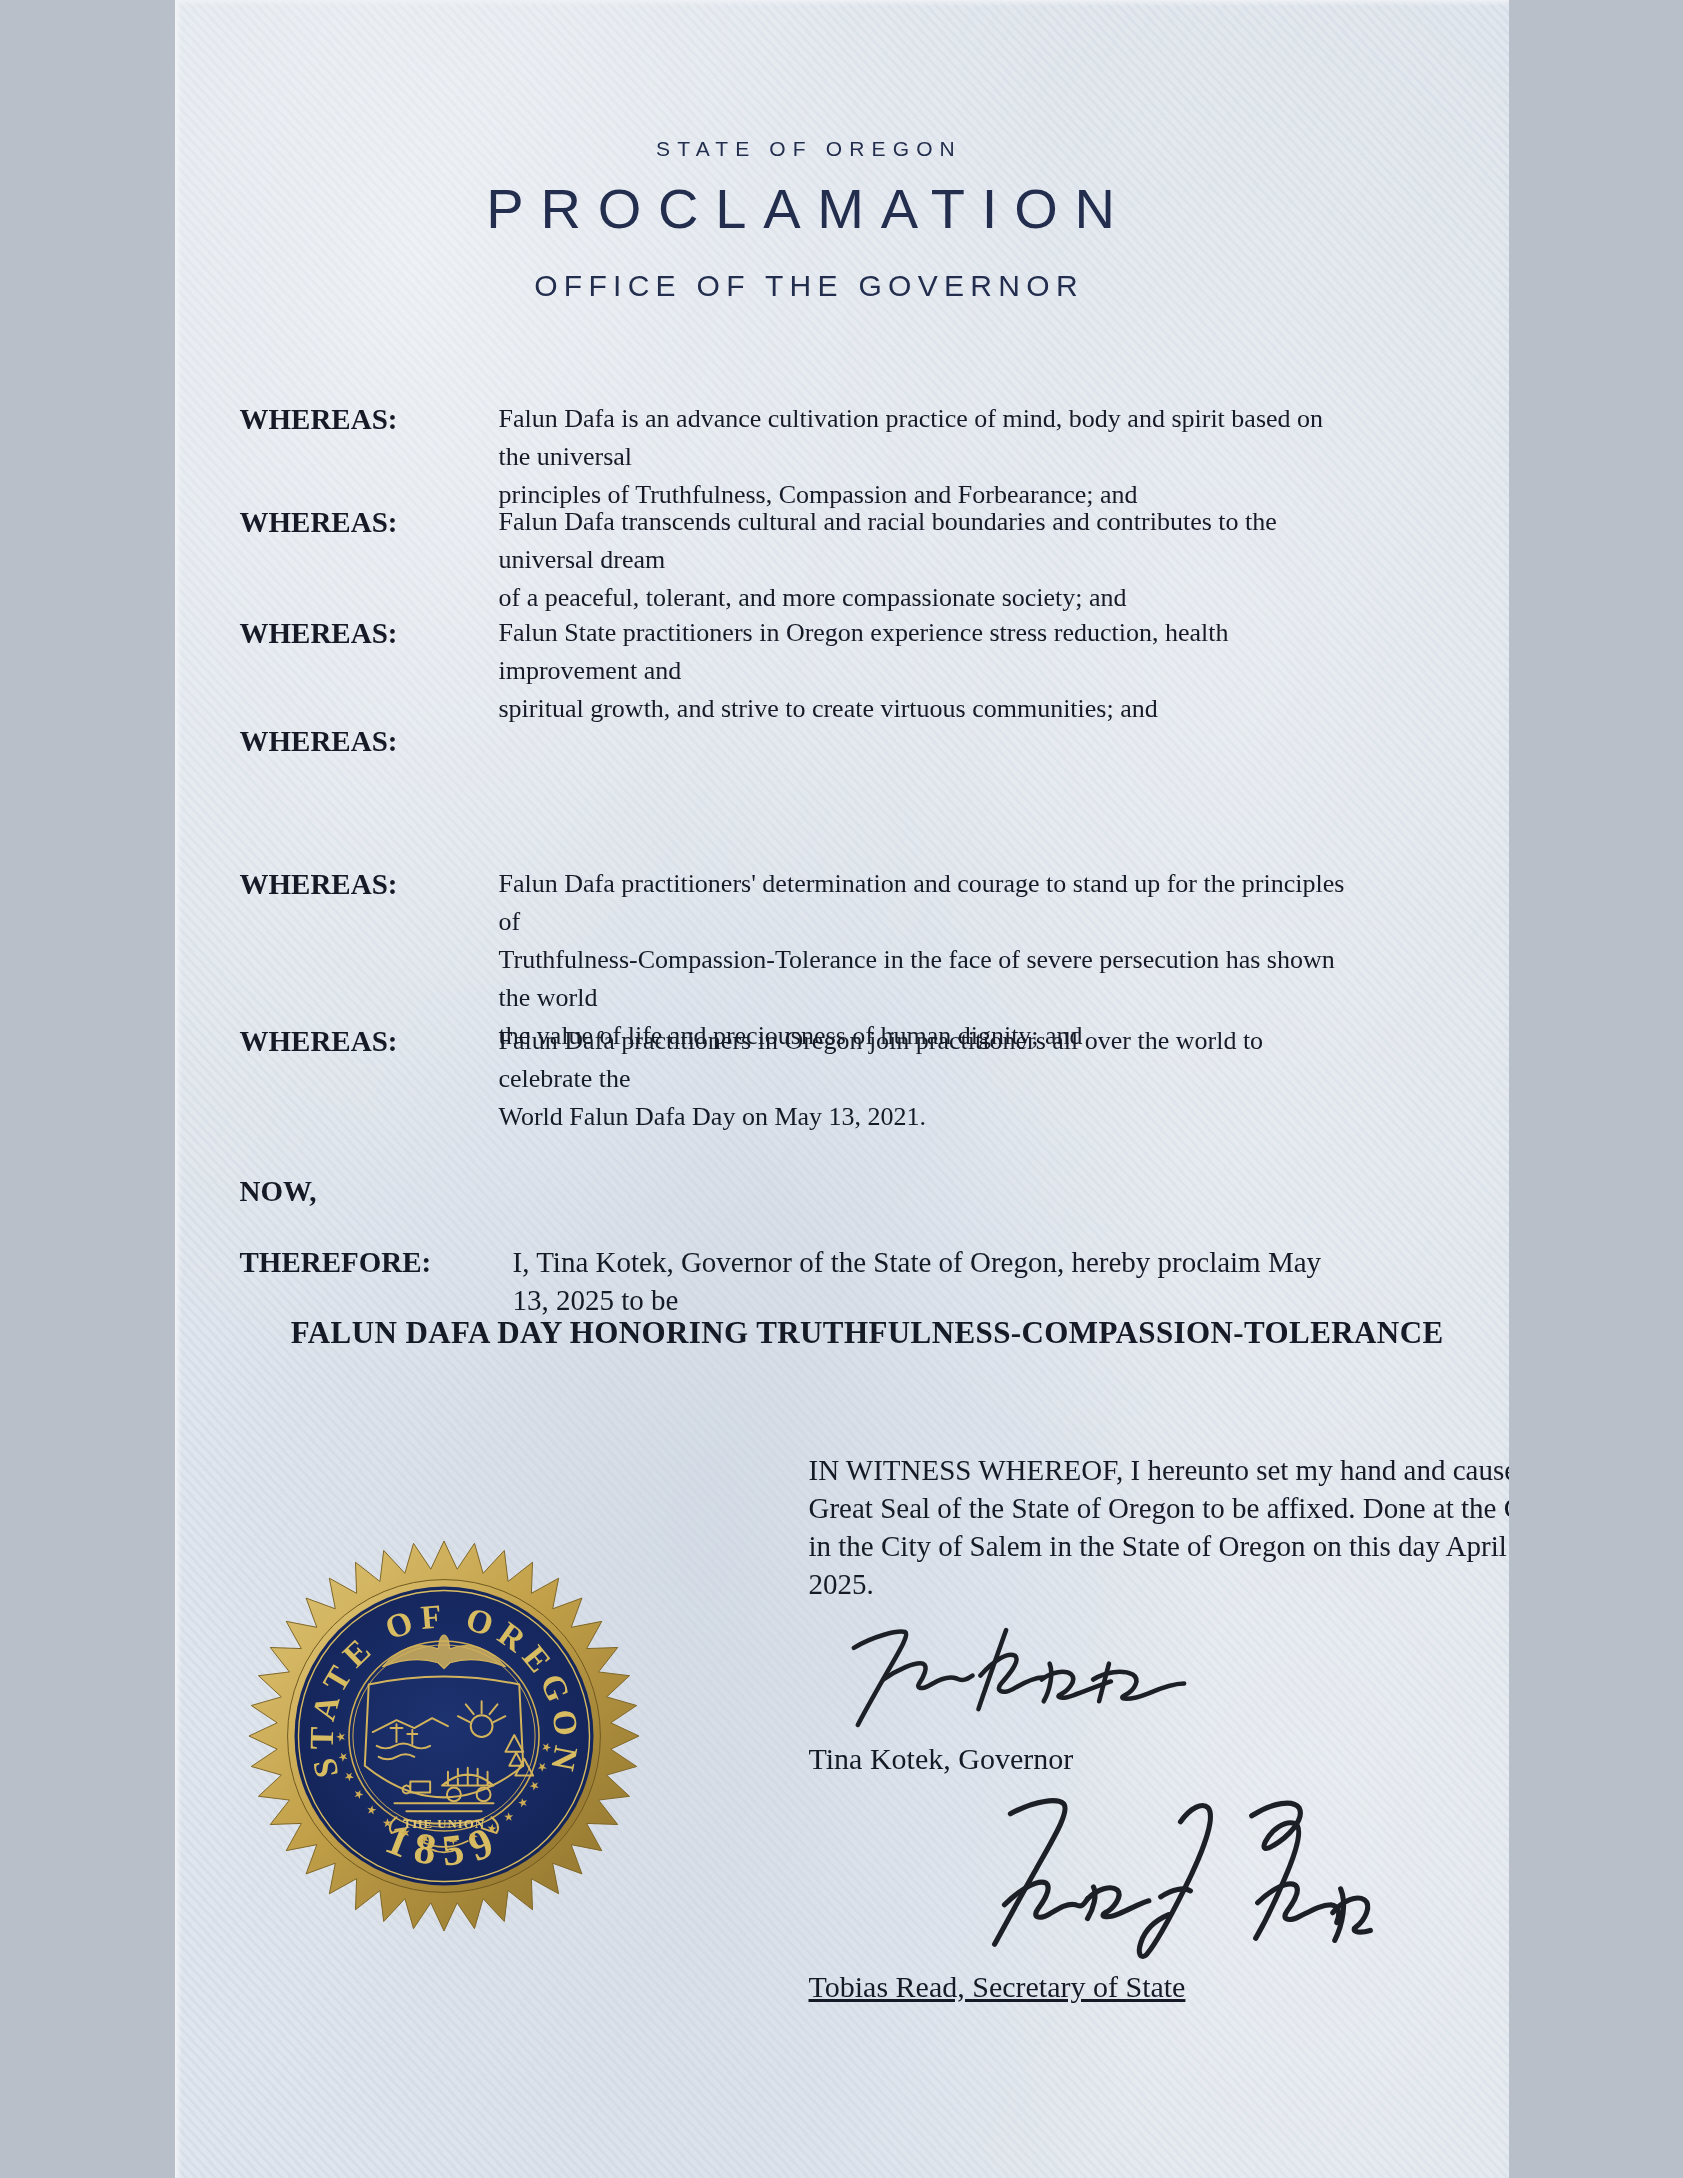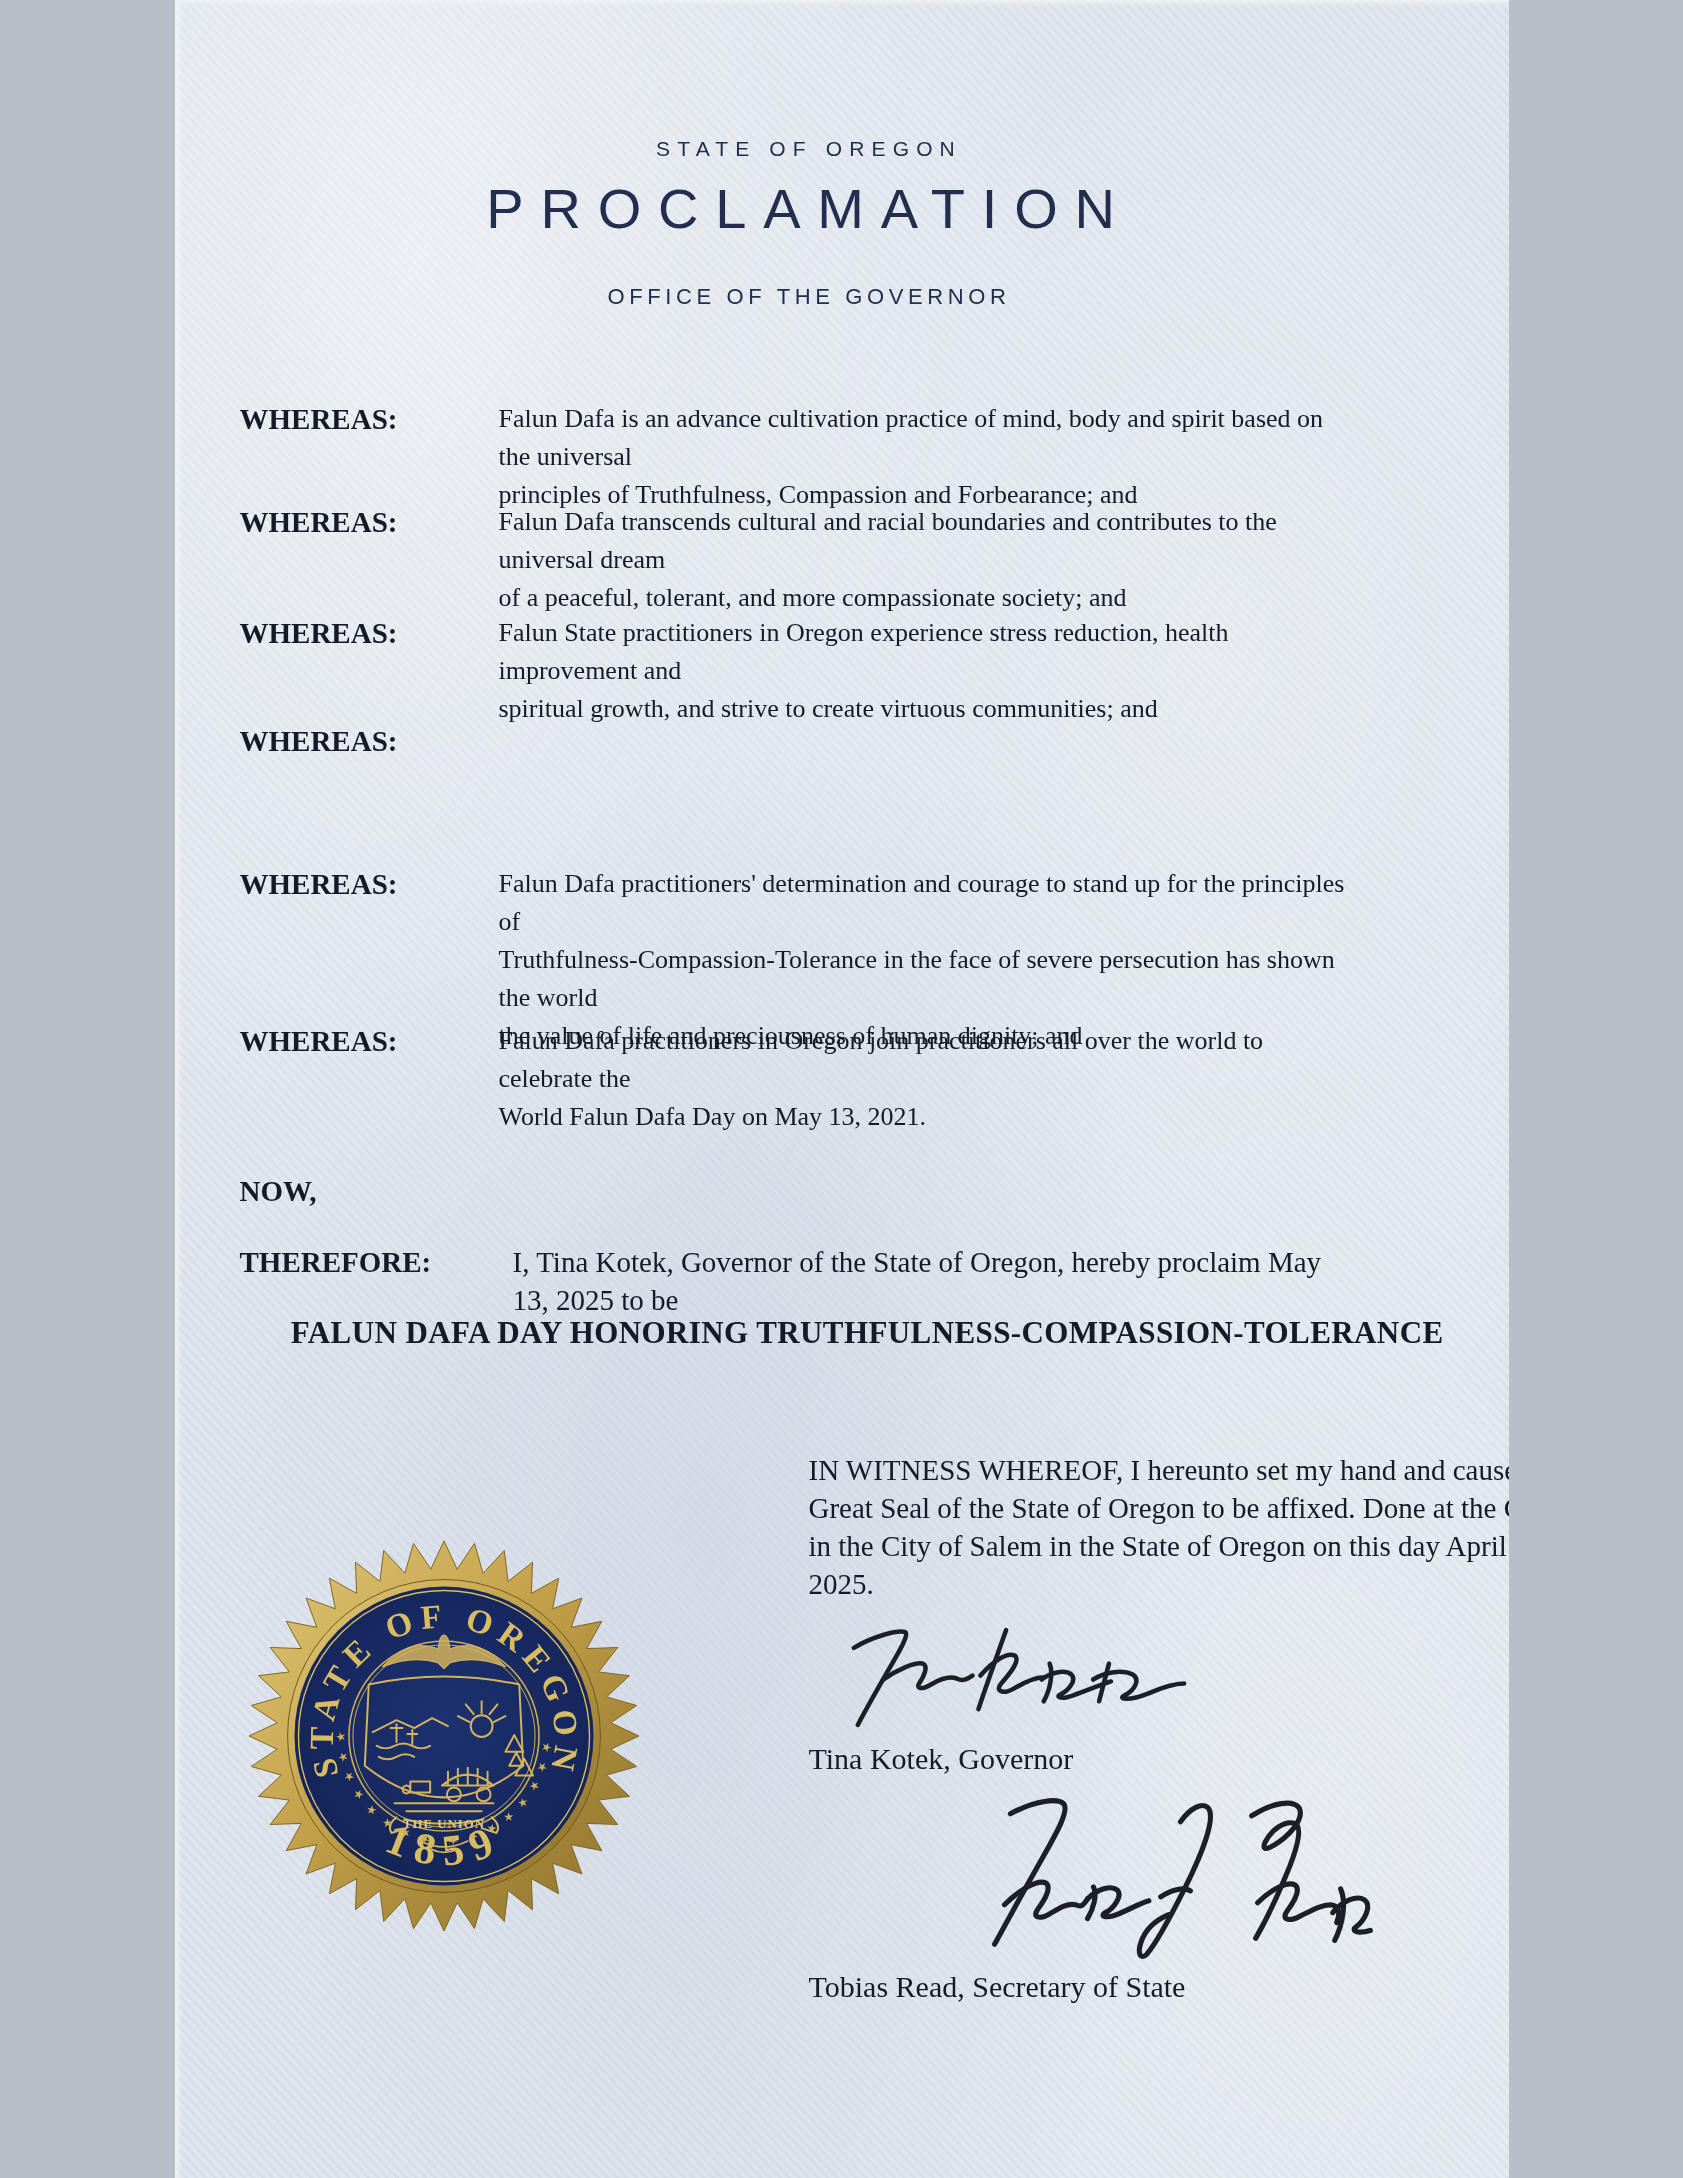--- a/index.html
+++ b/index.html
@@ -21,21 +21,21 @@
   }
   .scan-edge-left{position:absolute;left:0;top:0;bottom:0;width:7px;
     background:linear-gradient(90deg,#f2f4f7 0%,rgba(242,244,247,0) 100%);}
   .scan-edge-top{position:absolute;left:0;top:0;right:0;height:6px;
     background:linear-gradient(180deg,#eef1f5 0%,rgba(238,241,245,0) 100%);}
 
   .hdr{position:absolute;left:0;right:65px;text-align:center;color:#232e4e;
        font-family:"Liberation Sans", sans-serif;}
   .hdr-kicker{top:137px;font-size:21px;letter-spacing:0.34em;font-weight:400;}
   .hdr-title{top:176px;font-size:56px;letter-spacing:0.30em;font-weight:400;}
-  .hdr-sub{top:284px;font-size:22px;letter-spacing:0.21em;font-weight:400;}
+  .hdr-sub{top:269px;font-size:30px;letter-spacing:0.21em;font-weight:400;}
 
   .row{position:absolute;left:65px;right:149px;display:flex;align-items:flex-start;}
   .row .lbl{width:259px;flex:0 0 259px;font-weight:bold;font-size:29px;line-height:38px;}
   .row .txt{flex:1;font-size:26px;line-height:38px;white-space:pre-line;}
 
   .now-label{position:absolute;left:65px;font-weight:bold;font-size:29px;line-height:38px;}
   .therefore-row{position:absolute;left:65px;right:149px;display:flex;}
   .therefore-row .lbl{width:249px;flex:0 0 249px;font-weight:bold;font-size:29px;line-height:38px;}
   .therefore-row .txt{flex:1;font-size:29px;line-height:38px;}
 
@@ -131,21 +131,21 @@
         <path d="M142,106 C152,96 166,92 172,97 C178,103 168,116 160,120 C154,123 160,127 174,121 C186,116 196,110 204,108"></path>
         <path d="M236,28 C246,14 258,8 264,14 C272,24 258,60 240,96 C226,124 212,150 202,162 C196,168 192,162 196,150 C200,138 210,128 224,122"></path>
         <path d="M216,104 C228,96 240,94 246,98"></path>
         <path d="M308,22 C330,8 350,6 356,14 C362,26 344,44 330,52 C322,57 318,56 322,48 C328,36 342,26 352,30 C360,34 354,56 342,84 C332,108 320,132 312,146"></path>
         <path d="M314,110 C328,96 344,88 352,92 C358,97 350,110 344,118 C338,126 344,130 356,124 C368,118 378,112 388,112 C396,113 398,120 394,130"></path>
         <path d="M398,96 C404,110 400,132 392,148"></path>
         <path d="M390,120 C400,108 414,102 422,107 C430,113 422,128 414,134 C408,138 414,142 428,138"></path>
       </g>
     </svg>
   </div>
-  <div class="sig-name" style="left:634px;top:1970px;">Tobias Read, Secretary of State</div>
+  <div class="sig-name" style="left:634px;top:1970px;text-decoration:underline;">Tobias Read, Secretary of State</div>
 
   <div class="seal">
     <svg width="396" height="396" viewBox="0 0 400 400">
       <defs>
         <linearGradient id="goldGrad" x1="0" y1="0" x2="1" y2="1">
           <stop offset="0" stop-color="#e2c878"></stop>
           <stop offset="0.45" stop-color="#c2a049"></stop>
           <stop offset="1" stop-color="#8a6f2a"></stop>
         </linearGradient>
         <radialGradient id="navyGrad" cx="0.5" cy="0.45" r="0.7">

